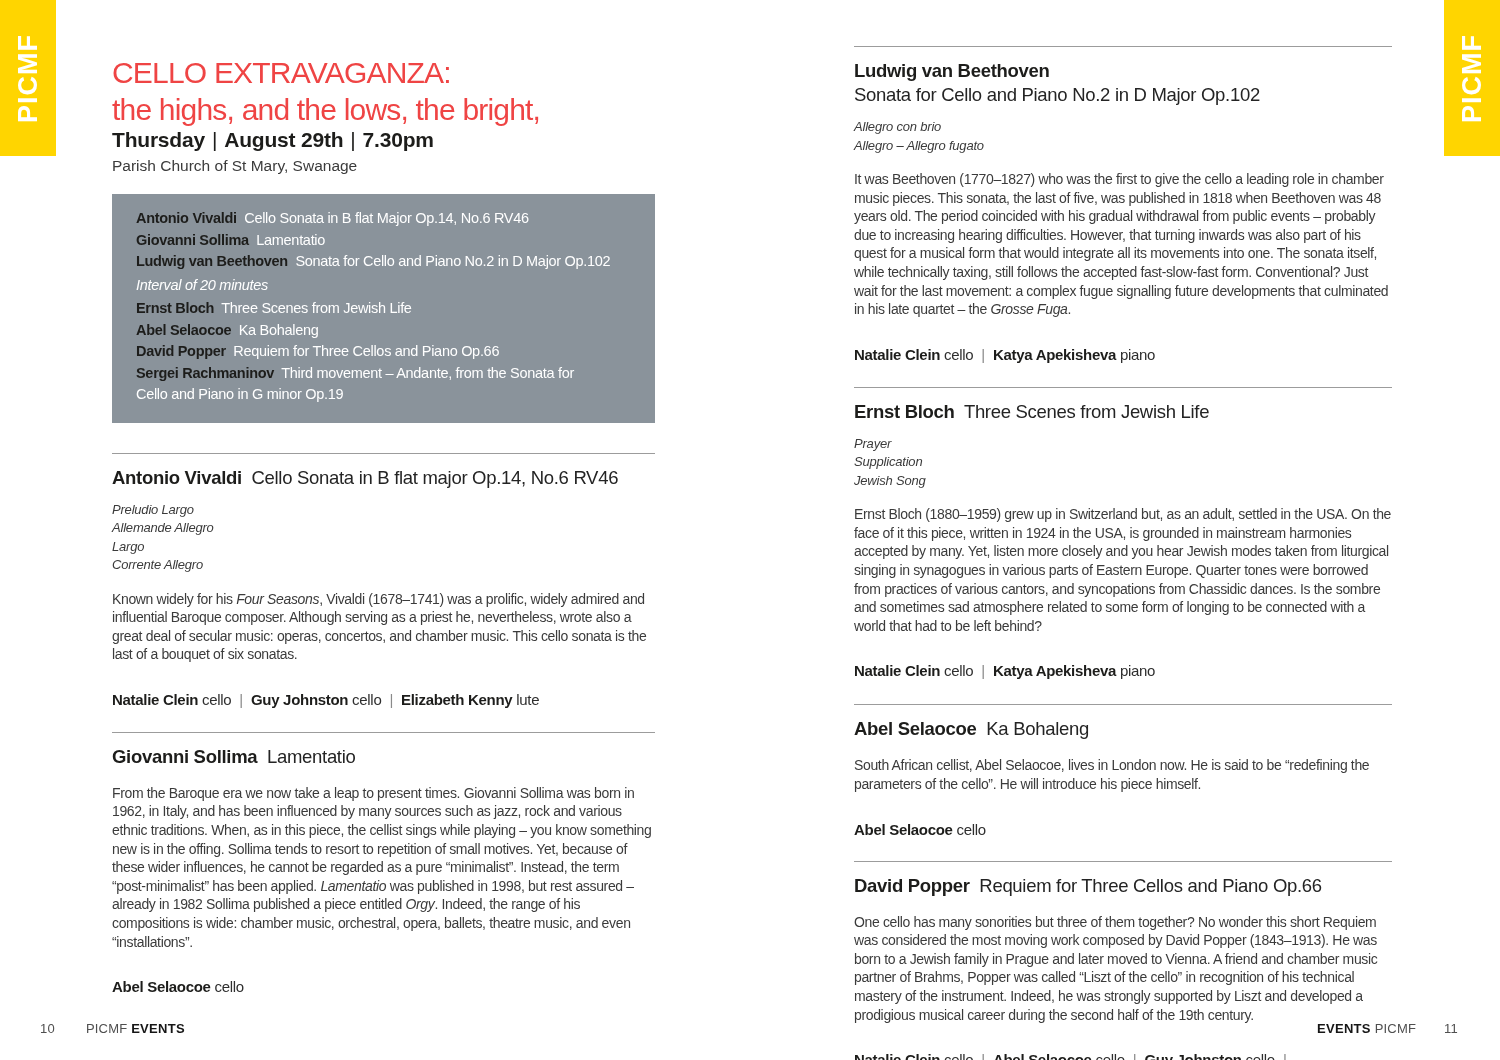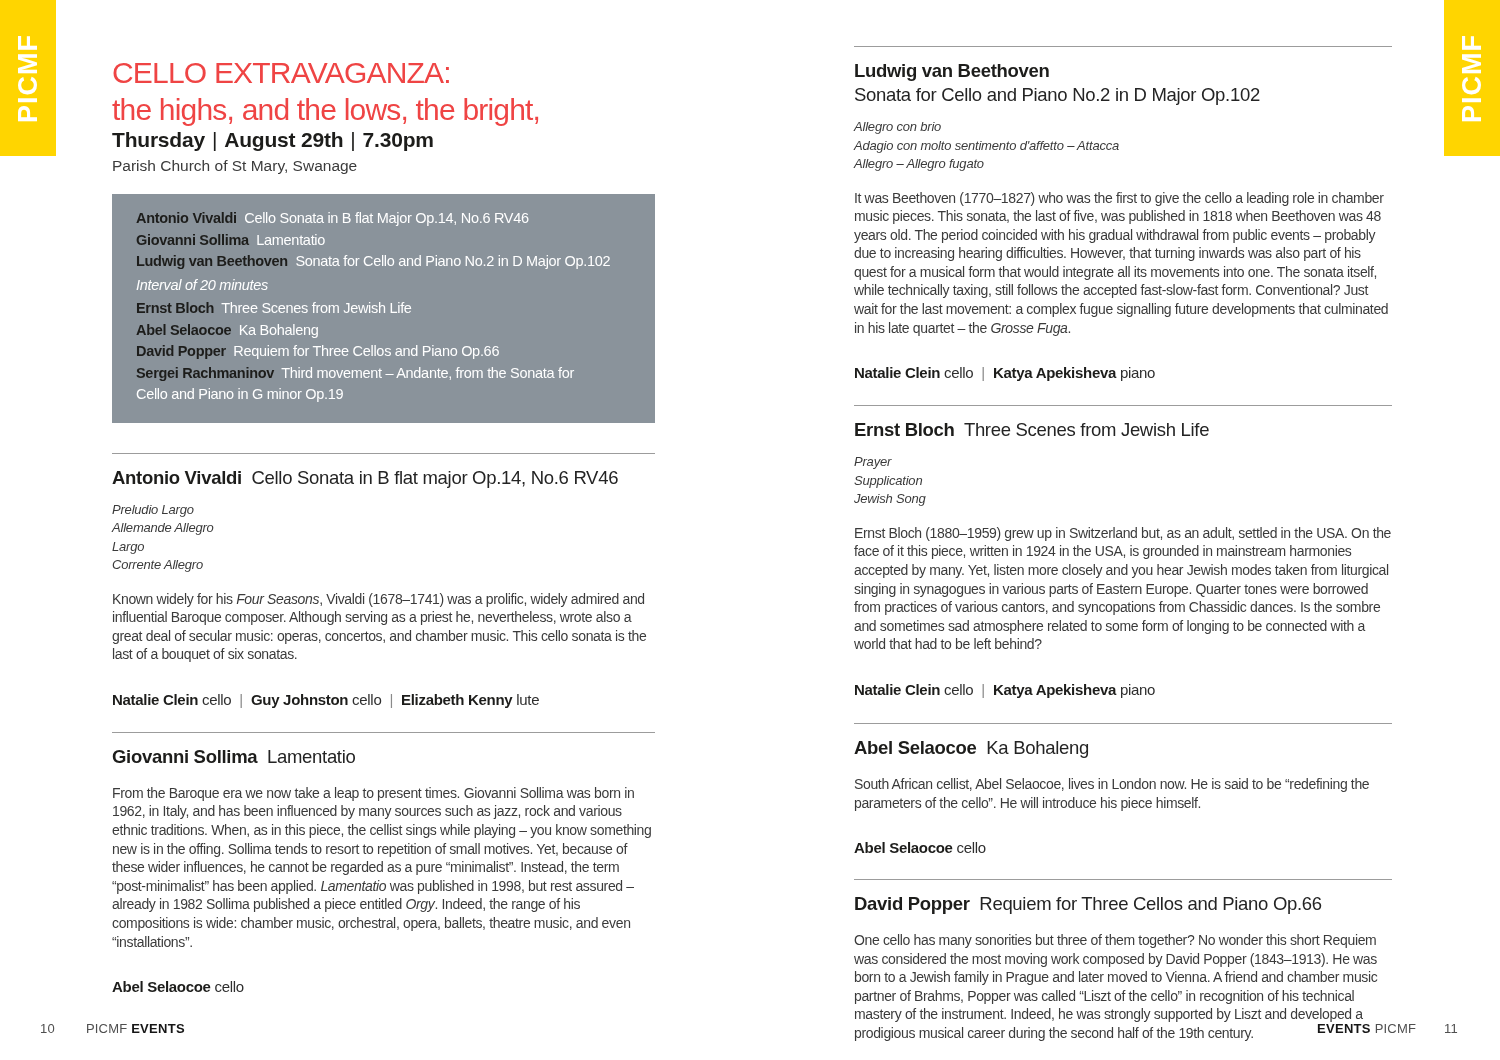--- a/index.html
+++ b/index.html
@@ -110,21 +110,20 @@
   </div>
 
   <div class="col col-right">
 
     <section>
       <hr class="rule mt46">
       <h2 class="phead"><span class="b">Ludwig van Beethoven</span></h2>
       <div class="psub">Sonata for Cello and Piano No.2 in D Major Op.102</div>
       <div class="movements">
           <div>Allegro con brio</div>
-          <div>Adagio con molto sentimento d'affetto – Attacca</div>
           <div>Allegro – Allegro fugato</div>
         </div>
       <p class="body"><span>It was Beethoven (1770–1827) who was the first to give the cello a leading role in chamber music pieces. This sonata, the last of five, was published in 1818 when Beethoven was 48 years old. The period coincided with his gradual withdrawal from public events – probably due to increasing hearing difficulties. However, that turning inwards was also part of his quest for a musical form that would integrate all its movements into one. The sonata itself, while technically taxing, still follows the accepted fast-slow-fast form. Conventional? Just wait for the last movement: a complex fugue signalling future developments that culminated in his late quartet – the </span><span class="i">Grosse Fuga</span><span>.</span></p>
       <p class="performers"><span class="b">Natalie Clein</span><span> cello</span><span class="sep">|</span><span class="b">Katya Apekisheva</span><span> piano</span></p>
     </section>
 
     <section>
       <hr class="rule mt21">
       <h2 class="phead"><span class="b">Ernst Bloch</span><span>&nbsp; Three Scenes from Jewish Life</span></h2>
       <div class="movements">

